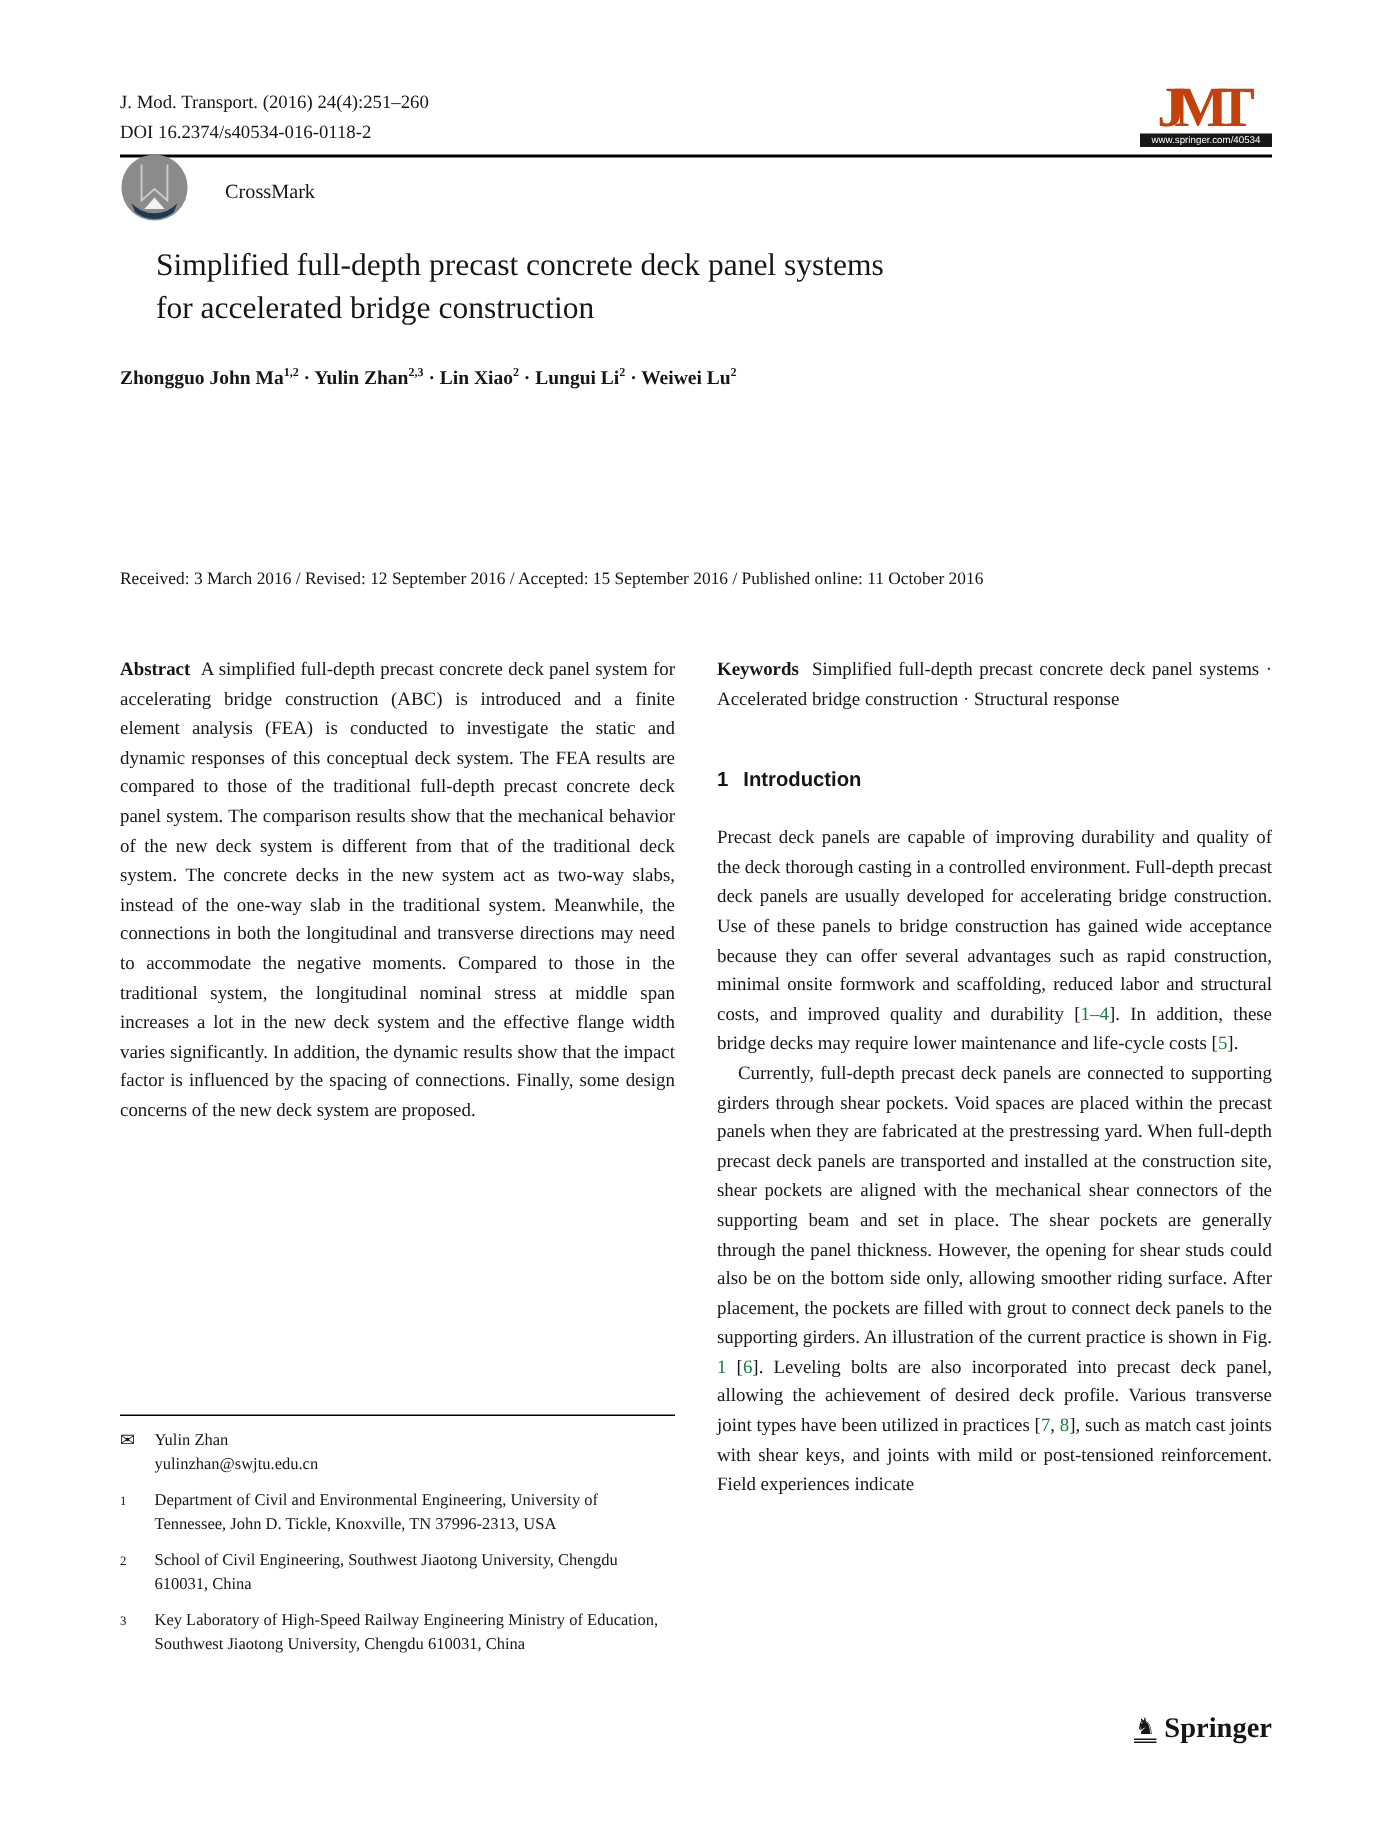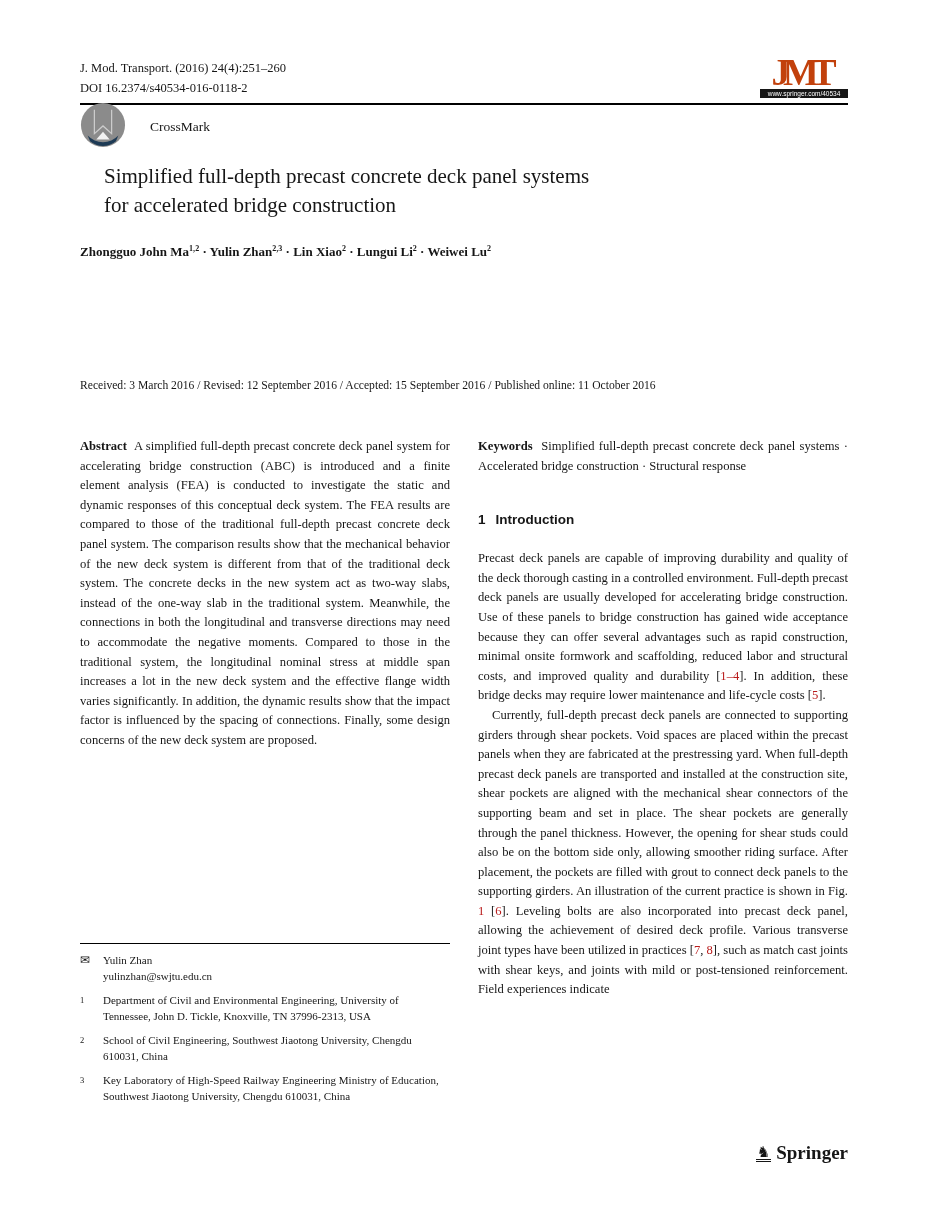--- a/index.html
+++ b/index.html
@@ -33,21 +33,21 @@
   .columns { position:absolute; top:437px; left:0; width:768px; height:676px;
              display:flex; gap:28px; }
   .col { width:370px; }
   .col-left { display:flex; flex-direction:column; justify-content:space-between; }
   p.body { font-size:12.6px; line-height:19.6px; text-align:justify; }
   .runin-label { font-weight:bold; }
   .para-indent { text-indent:14px; }
   .keywords { margin-bottom:36px; }
   .section-heading { font-family:"Liberation Sans", sans-serif; font-weight:bold;
                      font-size:13.5px; margin-bottom:22px; display:flex; gap:10px; }
-  .ref-link { color:#b91c1c; }
+  .ref-link { color:#15803d; }
   .sup { vertical-align:super; font-size:0.62em; line-height:0; }
 
   
   .footnotes { border-top:1.5px solid #000; padding-top:9px; font-size:11px; line-height:15.5px; }
   .fn-row { display:flex; gap:9px; margin-bottom:9px; }
   .fn-marker { width:14px; flex:0 0 14px; font-size:11px; }
   .fn-sup { font-size:8.5px; vertical-align:super; }
   .envelope { font-size:12px; }
   .fn-text { flex:1; padding-right:10px; }
 

